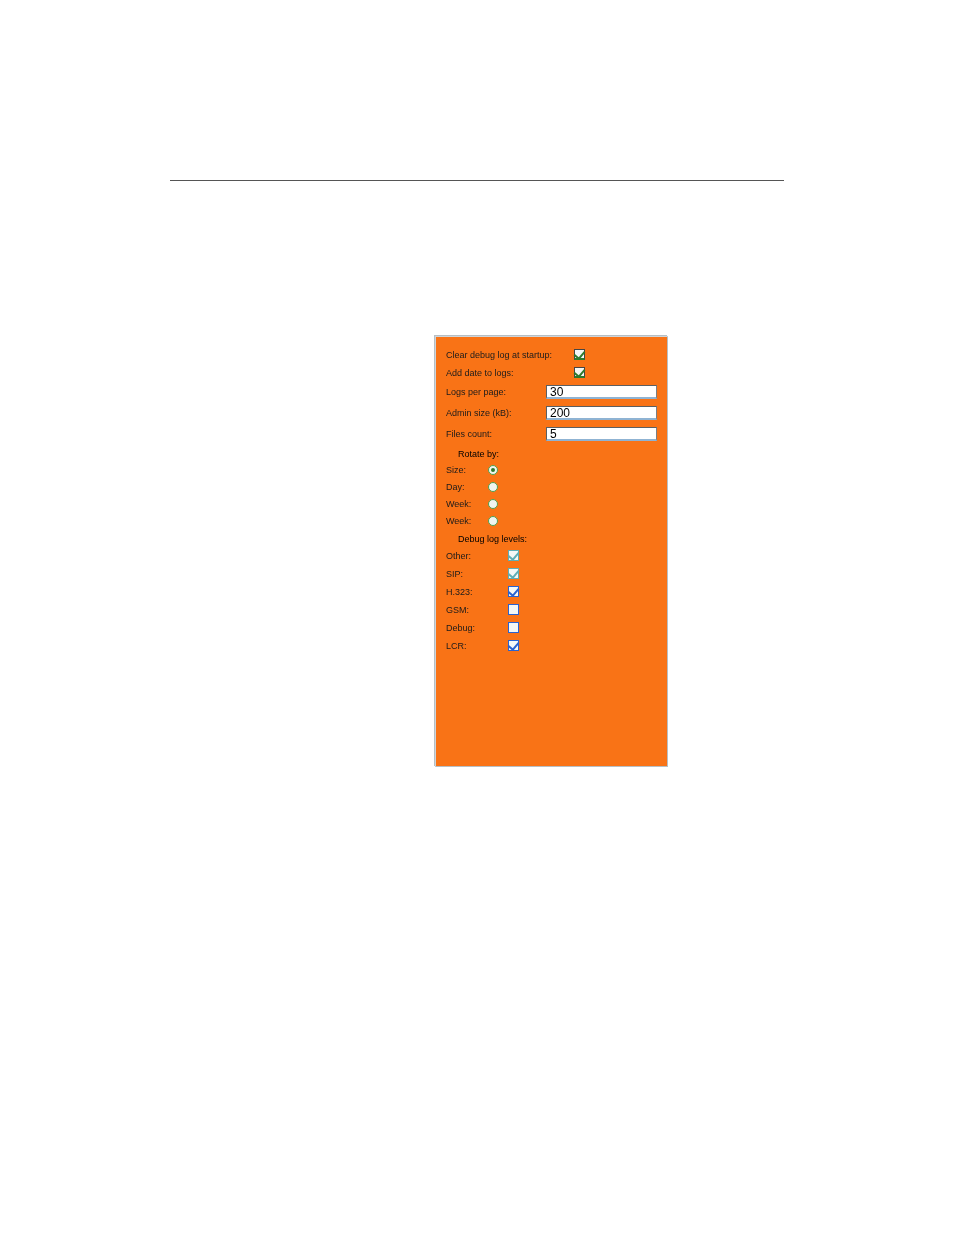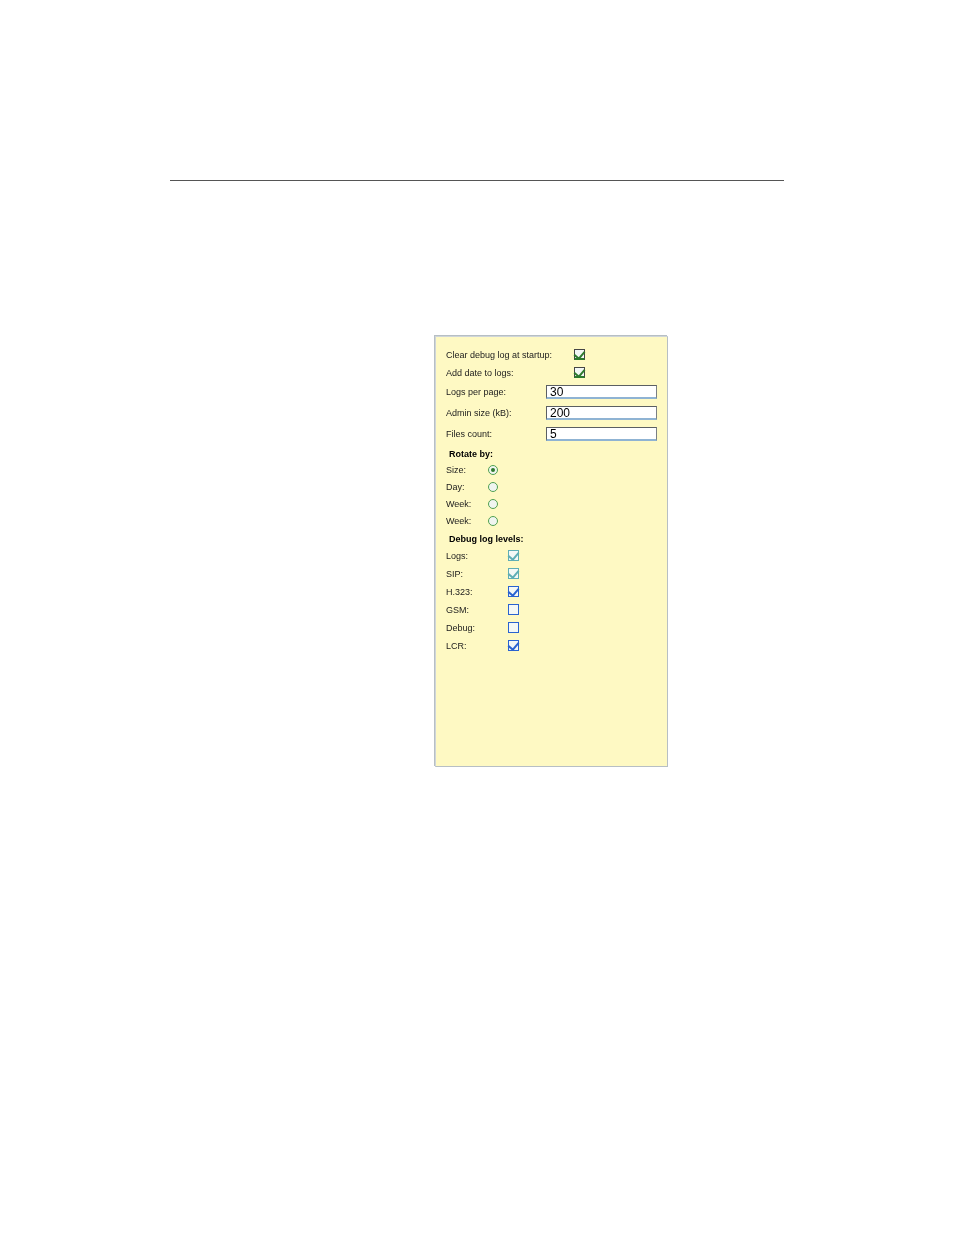--- a/index.html
+++ b/index.html
@@ -25,21 +25,21 @@
     border-top: 1px solid #555;
   }
 
   
   .panel {
     position: absolute;
     left: 435px;
     top: 336px;
     width: 233px;
     height: 431px;
-    background: #fef9c3;
+    background: #f97316;
     border: 1px solid #b7bfc4;
     border-top-color: #cfd5d9;
     border-left-color: #cfd5d9;
     box-shadow: -1px -1px 0 #b7bfc4;
     font-size: 9px;
     color: #1b1b1b;
     padding: 12px 10px 10px 10px;
     box-sizing: border-box;
   }
 
@@ -118,23 +118,23 @@
     padding: 0 3px;
     line-height: 12px;
     flex: 1;
     min-width: 0;
   }
   .txt.small3 { width: 120px; flex: 1; }
 
   .lbl3 { width: 100px; }
 
   .sec-hdr {
-    font-weight: bold;
+    font-weight: normal;
     font-size: 9px;
-    margin: 8px 0 6px 3px;
+    margin: 8px 0 6px 12px;
     color: #000;
   }
 
   
   .radiorow {
     display: flex;
     align-items: center;
     margin-bottom: 7px;
   }
   .radiorow label.lbl { width: 42px; }
@@ -213,21 +213,21 @@
       <span class="radio"></span>
     </div>
     <div class="radiorow">
       <label class="lbl">Week:</label>
       <span class="radio"></span>
     </div>
 
     <div class="sec-hdr">Debug log levels:</div>
 
     <div class="dbgrow">
-      <label class="lbl">Logs:</label>
+      <label class="lbl">Other:</label>
       <span class="cb teal checked"></span>
     </div>
     <div class="dbgrow">
       <label class="lbl">SIP:</label>
       <span class="cb teal checked"></span>
     </div>
     <div class="dbgrow">
       <label class="lbl">H.323:</label>
       <span class="cb blue checked"></span>
     </div>

